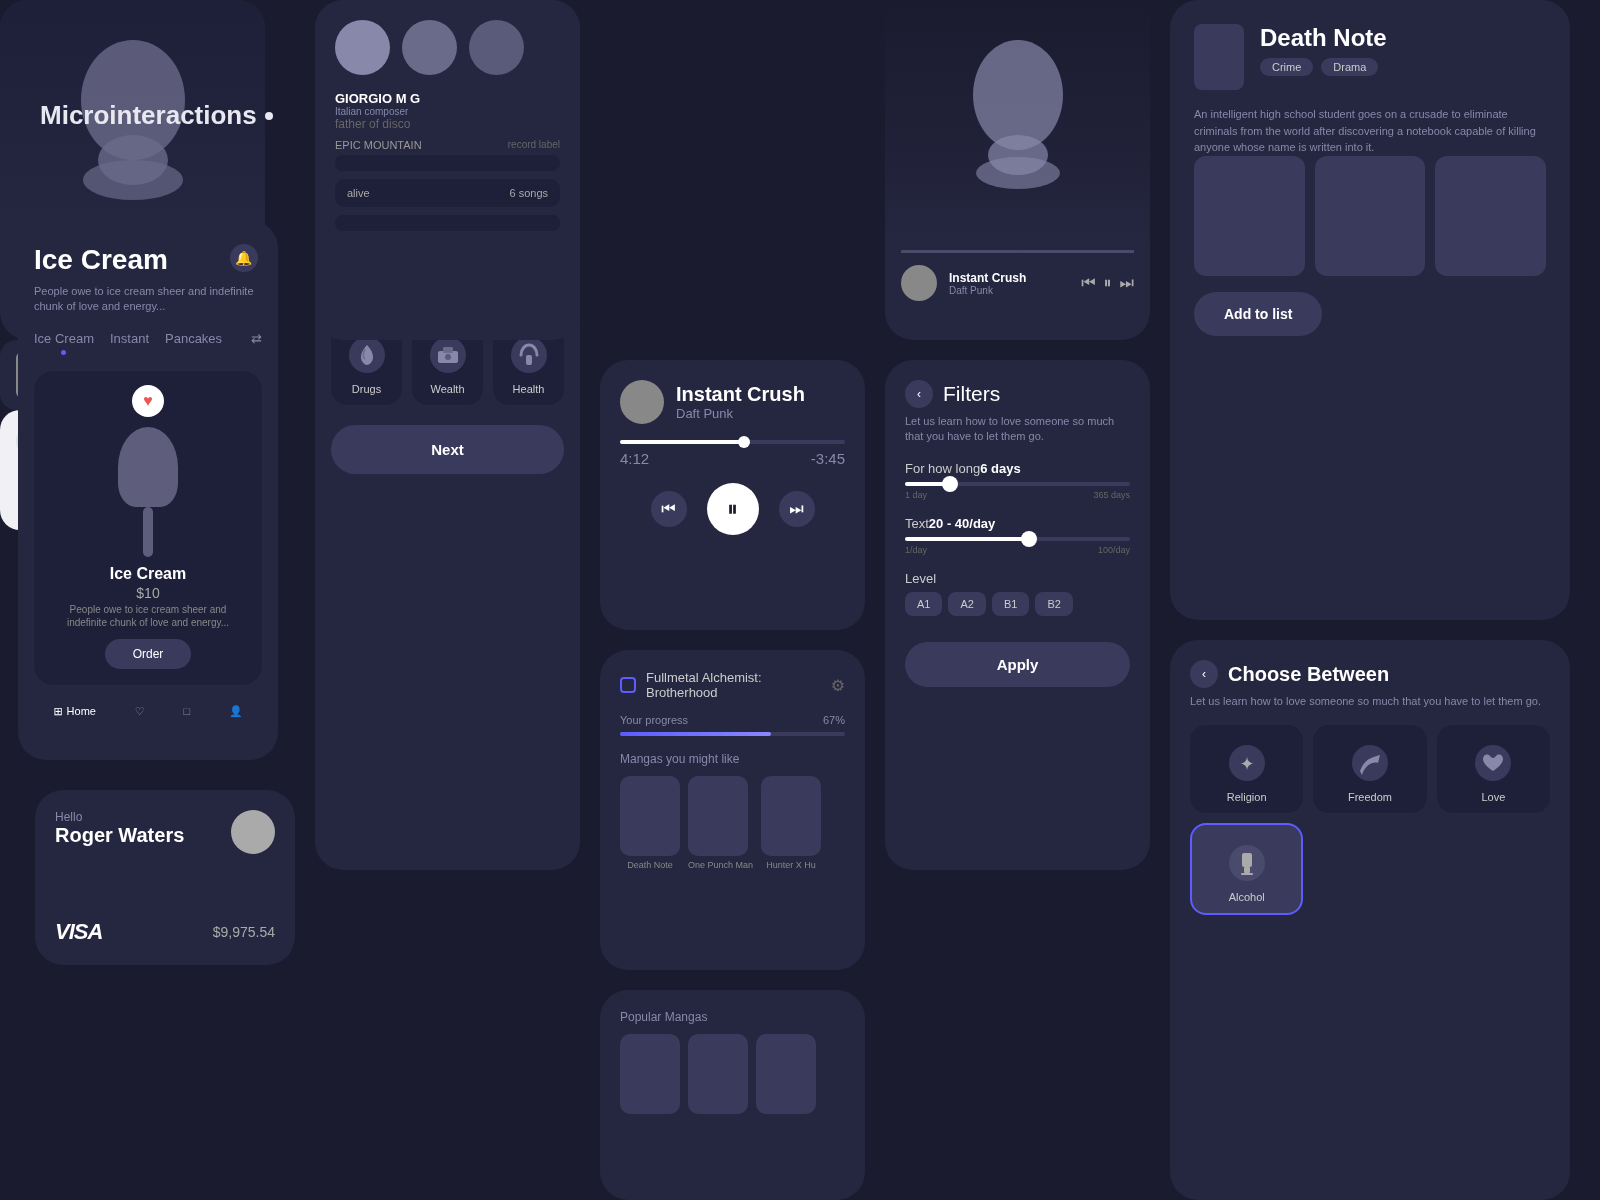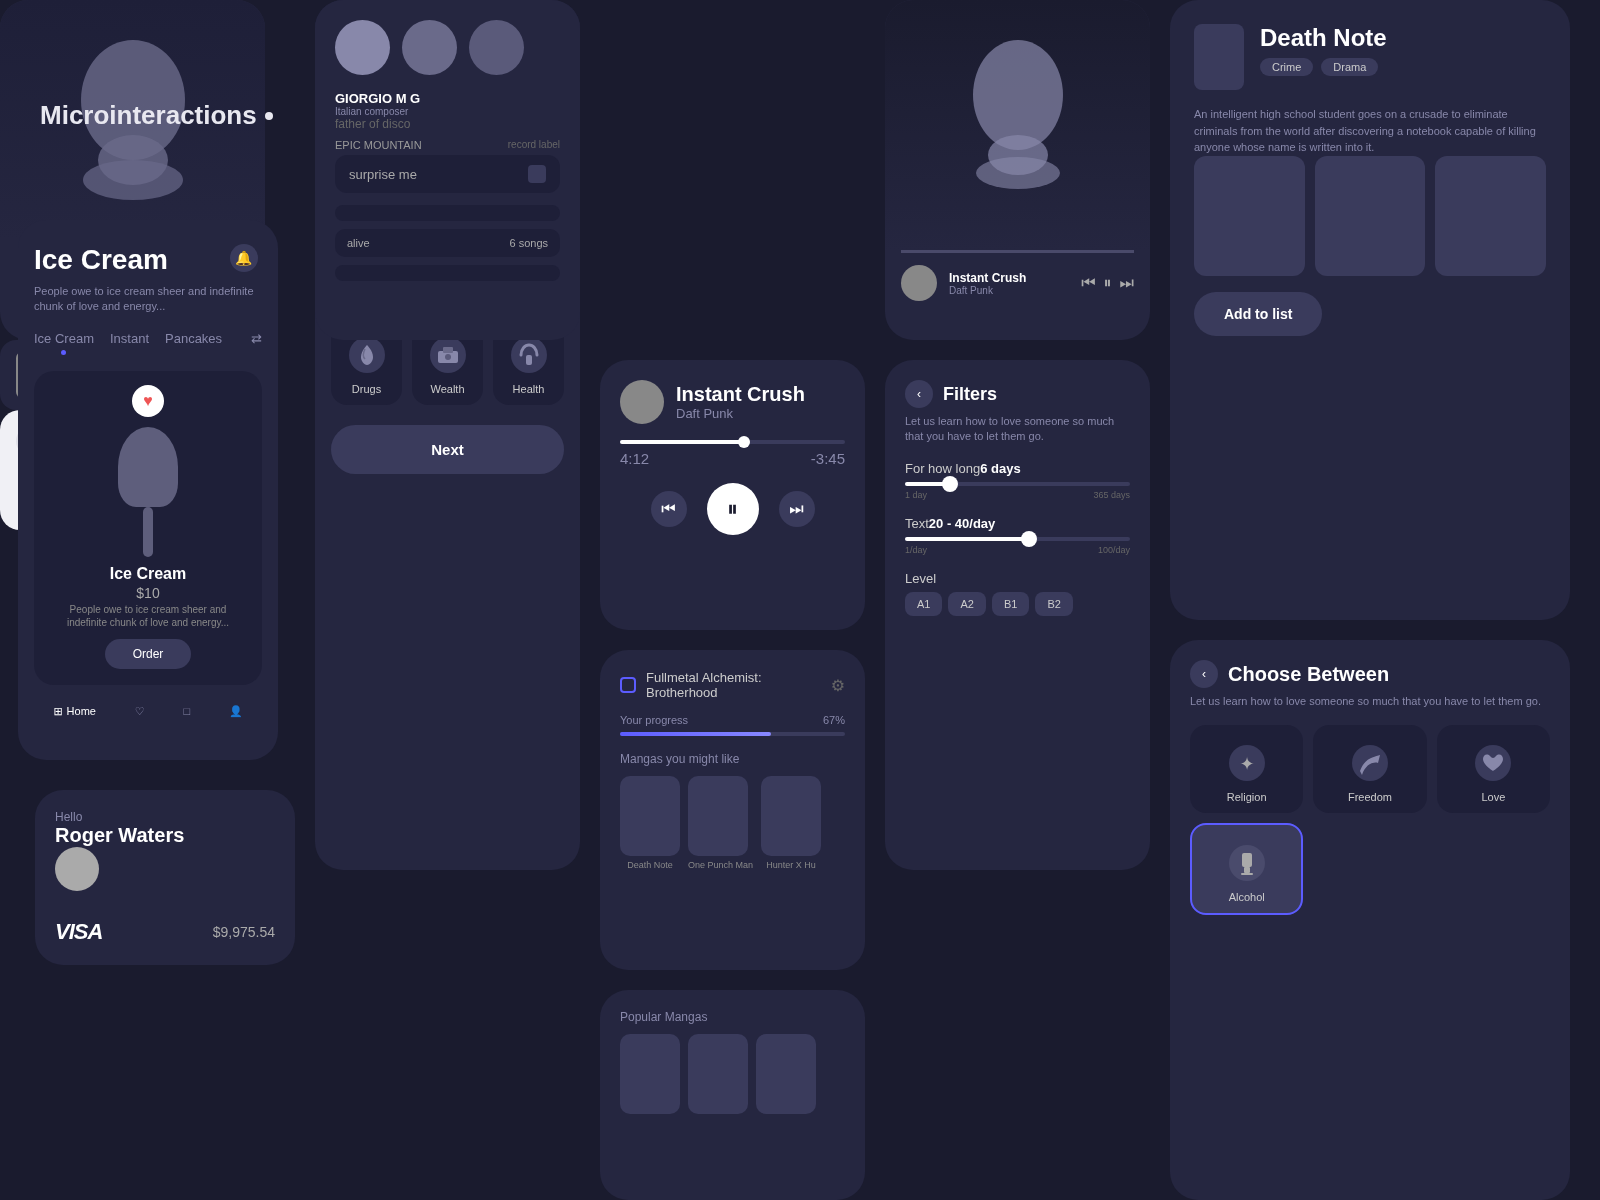--- a/index.html
+++ b/index.html
@@ -154,21 +154,20 @@
       height: 175px;
       padding: 20px;
       display: flex;
       flex-direction: column;
       justify-content: space-between;
     }
     .roger-header {
       display: flex;
       justify-content: space-between;
       align-items: flex-start;
-      flex-direction: column;
     }
     .roger-hello { font-size: 12px; color: #8888aa; }
     .roger-name { font-size: 20px; font-weight: 700; color: #fff; }
     .roger-avatar {
       width: 44px;
       height: 44px;
       border-radius: 50%;
       background: #aaa;
     }
     .visa-row {
@@ -473,21 +472,21 @@
       height: 28px;
       background: #3a3b5c;
       border-radius: 50%;
       display: flex;
       align-items: center;
       justify-content: center;
       font-size: 12px;
       color: #fff;
       cursor: pointer;
     }
-    .filter-title { font-size: 18px; font-weight: 700; }
+    .filter-title { font-size: 21px; font-weight: 400; }
     .filter-subtitle { font-size: 11px; color: #8888aa; margin-bottom: 16px; line-height: 1.4; }
     .filter-section { margin-bottom: 16px; }
     .filter-row {
       display: flex;
       align-items: center;
       margin-bottom: 6px;
     }
     .filter-name { font-size: 13px; color: #ccc; }
     .filter-value { font-size: 13px; color: #fff; font-weight: 600; }
     .slider-track {
@@ -904,24 +903,20 @@
   </div>
   <div style="margin-bottom:8px;">
     <div style="font-size:13px;font-weight:700;color:#fff;">GIORGIO M G</div>
     <div style="font-size:10px;color:#8888aa;">Italian composer</div>
     <div style="font-size:12px;color:#666;">father of disco</div>
   </div>
   <div style="display:flex;justify-content:space-between;margin-bottom:4px;">
     <div style="font-size:11px;color:#999;">EPIC MOUNTAIN</div>
     <div style="font-size:10px;color:#666;">record label</div>
   </div>
-  <div class="surprise-input">
-    <span>surprise me</span>
-    <div class="surprise-toggle"></div>
-  </div>
   <div style="background:#1e1f38;border-radius:10px;padding:8px 12px;margin-bottom:8px;"></div>
   <div class="alive-row">
     <span>alive</span>
     <span>6 songs</span>
   </div>
   <div style="background:#1e1f38;border-radius:10px;padding:8px 12px;margin-top:8px;"></div>
 </div>
 
 <div class="music-player-top">
   <div class="player-silhouette">
@@ -1065,20 +1060,21 @@
       <span class="filter-name">Level</span>
     </div>
     <div class="level-buttons">
       <button class="level-btn">A1</button>
       <button class="level-btn">A2</button>
       <button class="level-btn">B1</button>
       <button class="level-btn">B2</button>
     </div>
   </div>
 
+  <button class="apply-btn">Apply</button>
 </div>
 
 <div class="erased-card">
   <div class="erased-thumb"></div>
   <div>
     <div class="erased-title">Erased</div>
     <div class="erased-sub">31 Chapters</div>
   </div>
 </div>
 

